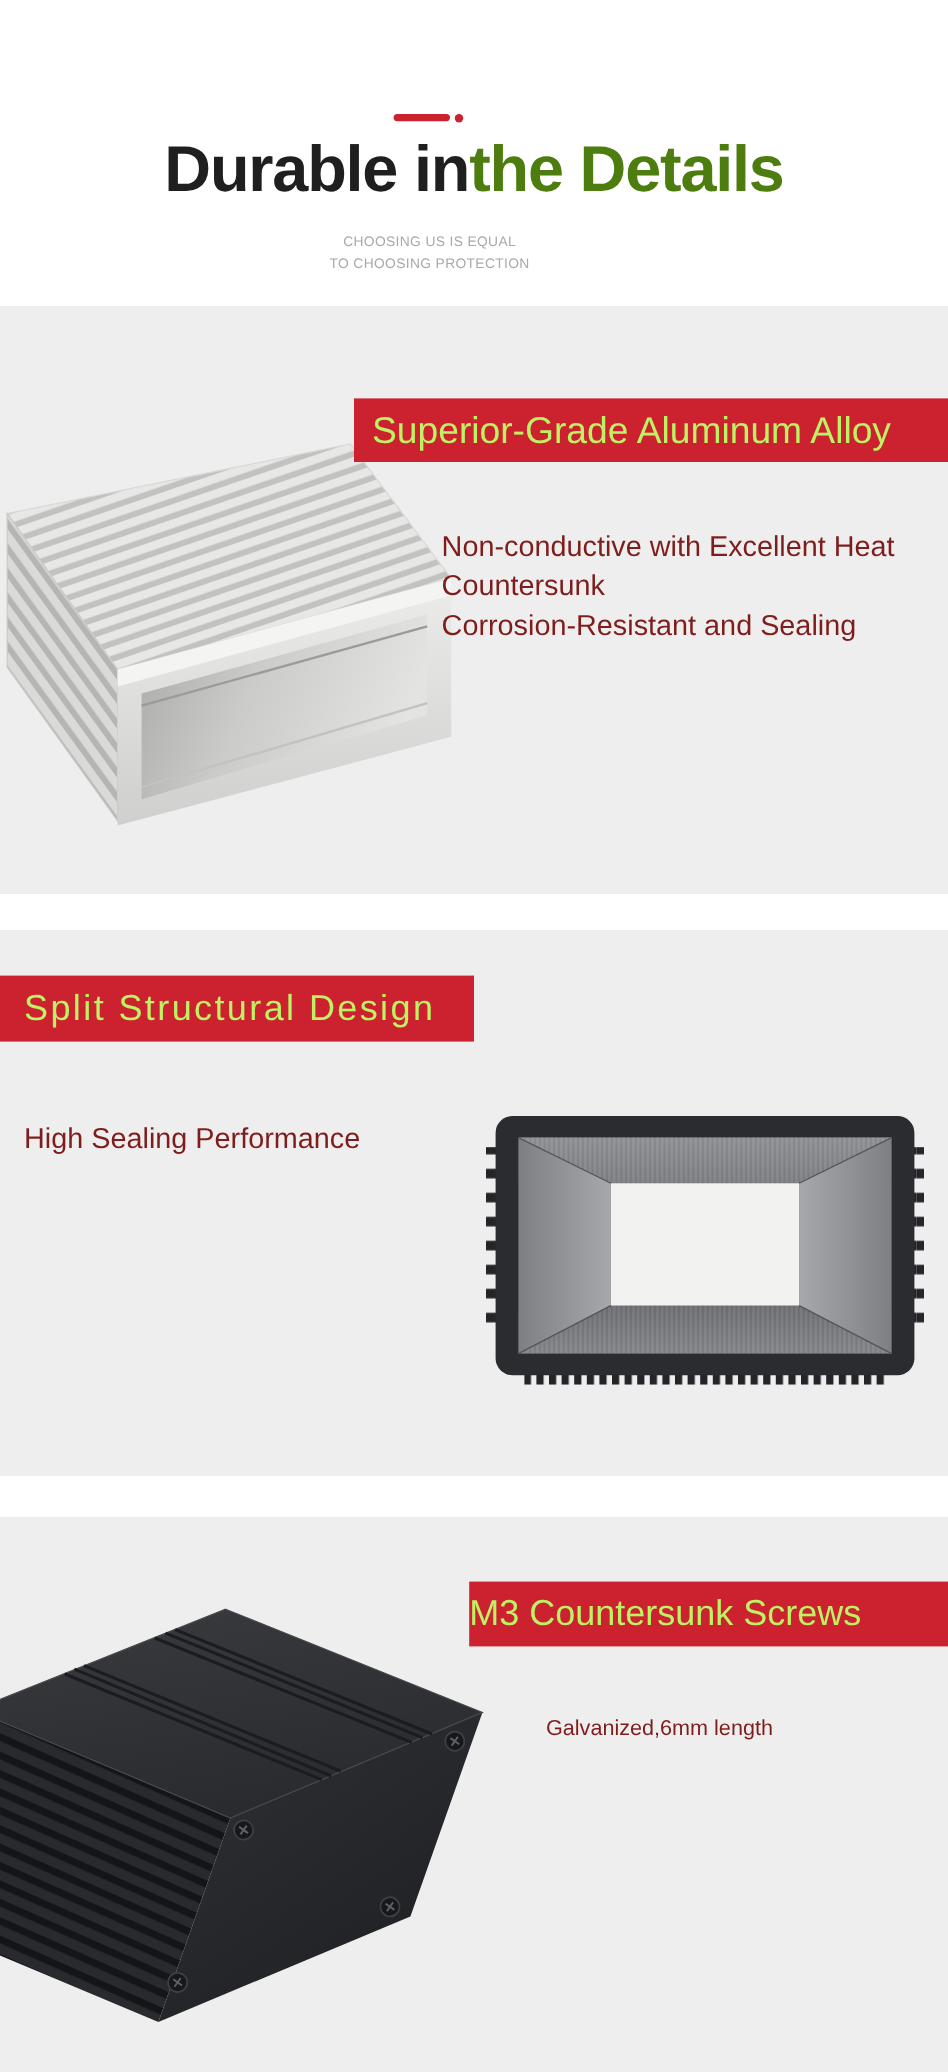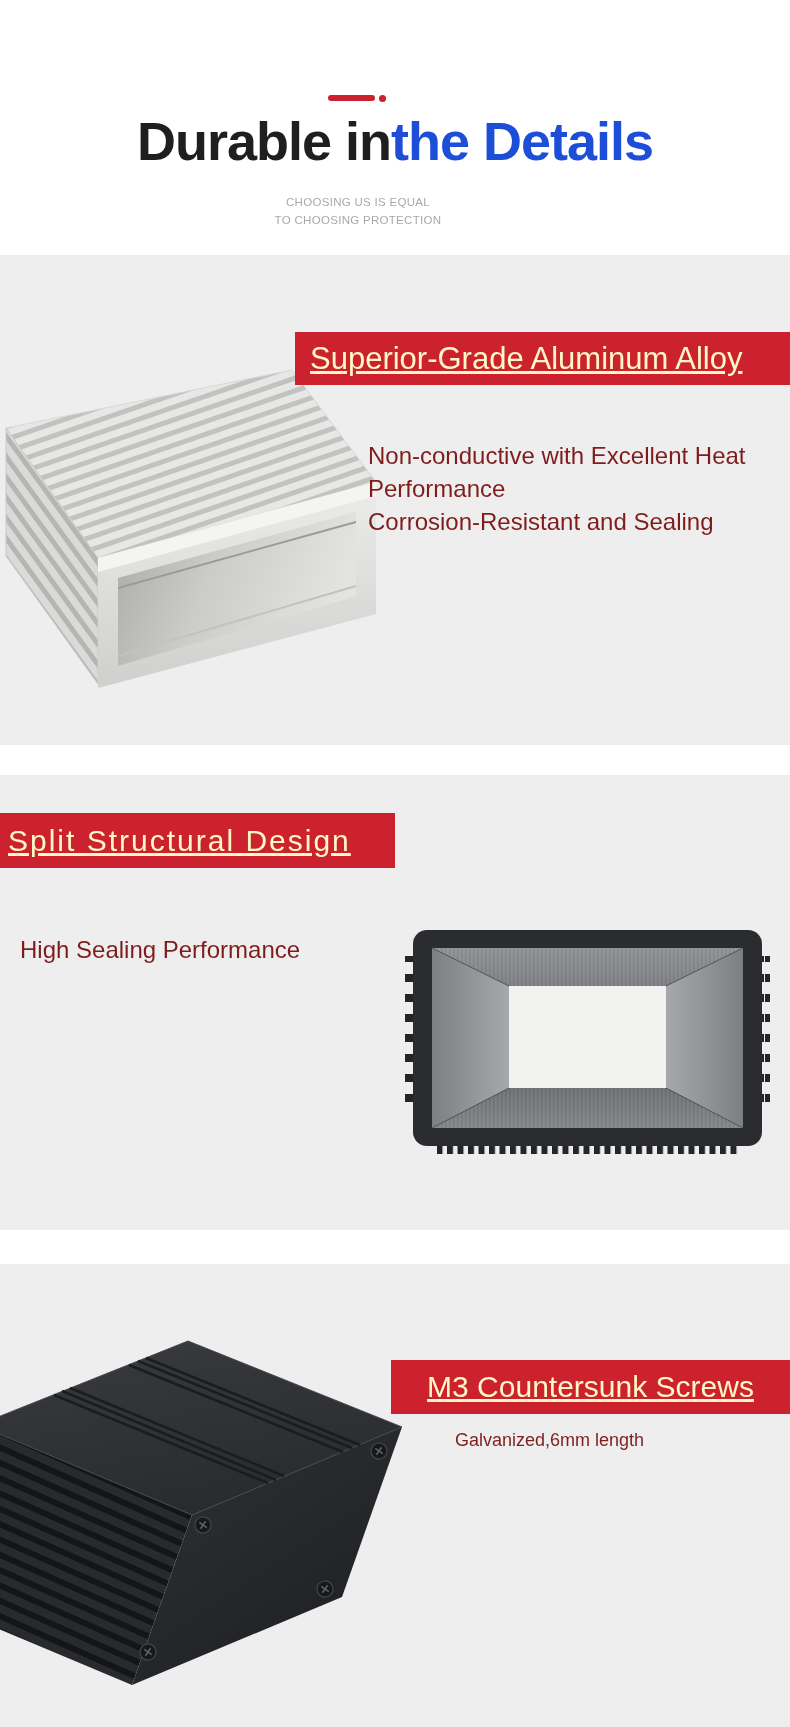--- a/index.html
+++ b/index.html
@@ -5,34 +5,34 @@
   html,body{margin:0;padding:0;background:#ffffff;}
   #page{position:relative;width:790px;height:1727px;margin:0 auto;overflow:hidden;
         background:#ffffff;font-family:"Liberation Sans","DejaVu Sans",sans-serif;}
 
   
   #deco{position:absolute;top:95px;left:328px;width:70px;height:8px;}
   .deco-dash{position:absolute;left:0;top:0;width:47px;height:6px;background:#cc212f;border-radius:3px;}
   .deco-dot{position:absolute;left:51px;top:0;width:7px;height:7px;background:#cc212f;border-radius:50%;}
   #title{position:absolute;top:110px;left:0;width:100%;text-align:center;
          font-size:54px;font-weight:bold;color:#1f1f1f;letter-spacing:-1px;white-space:nowrap;}
-  #title .red{color:#1d4ed8;}
+  #title .red{color:#4d7c0f;}
   #subtitle{position:absolute;top:193px;left:0;width:100%;text-align:center;
             transform:translateX(-37px);font-size:11.5px;line-height:18px;color:#a9a9a9;letter-spacing:.3px;}
 
   
   .sec{position:absolute;left:0;width:790px;background:#eeeeee;}
   #sec1{top:255px;height:490px;}
   #sec2{top:775px;height:455px;}
   #sec3{top:1264px;height:463px;}
 
-  .banner{position:absolute;background:#cc212f;color:#fef9c3;white-space:nowrap;overflow:hidden;text-decoration:underline;}
+  .banner{position:absolute;background:#cc212f;color:#bef264;white-space:nowrap;overflow:hidden;}
   #banner1{left:295px;right:0;top:77px;height:53px;font-size:31px;line-height:53px;padding-left:15px;}
-  #banner2{left:0;top:38px;width:395px;height:55px;font-size:30px;line-height:55px;letter-spacing:2px;padding-left:8px;box-sizing:border-box;}
-  #banner3{left:391px;right:0;top:54px;height:54px;font-size:30px;line-height:54px;text-align:center;margin-top:42px;}
+  #banner2{left:0;top:38px;width:395px;height:55px;font-size:30px;line-height:55px;letter-spacing:2px;padding-left:20px;box-sizing:border-box;}
+  #banner3{left:391px;right:0;top:54px;height:54px;font-size:30px;line-height:54px;}
 
   .feature-text{position:absolute;color:#7f1d1d;}
   #text1{left:368px;top:184px;font-size:24px;line-height:33px;}
   #text2{left:20px;top:156px;font-size:24px;line-height:37px;}
   #text3{left:455px;top:158px;font-size:18px;line-height:37px;}
 
   .img-wrap{position:absolute;}
   #img1{left:0;top:75px;width:385px;height:365px;}
   #img2{left:405px;top:153px;width:365px;height:228px;}
   #img3{left:0;top:73px;width:405px;height:390px;overflow:hidden;}
@@ -80,21 +80,21 @@
         <polygon points="98,228 376,152 376,284 98,358" fill="url(#gFront)"></polygon>
         <polygon points="98,228 376,152 376,166 98,242" fill="#f4f4f2"></polygon>
         <polygon points="118,248 356,182 356,266 118,336" fill="url(#gInner)"></polygon>
         <line x1="118" y1="258" x2="356" y2="192" stroke="#9b9b99" stroke-width="2"></line>
         <line x1="118" y1="326" x2="356" y2="256" stroke="#c2c2c0" stroke-width="2"></line>
       </svg>
     </div>
     <div id="banner1" class="banner">Superior-Grade Aluminum Alloy</div>
     <div id="text1" class="feature-text">
       <div>Non-conductive with Excellent Heat</div>
-      <div>Performance</div>
+      <div>Countersunk</div>
       <div>Corrosion-Resistant and Sealing</div>
     </div>
   </div>
 
   <div id="sec2" class="sec">
     <div id="banner2" class="banner">Split Structural Design</div>
     <div id="text2" class="feature-text">
       <div>High Sealing Performance</div>
     </div>
     <div id="img2" class="img-wrap">

